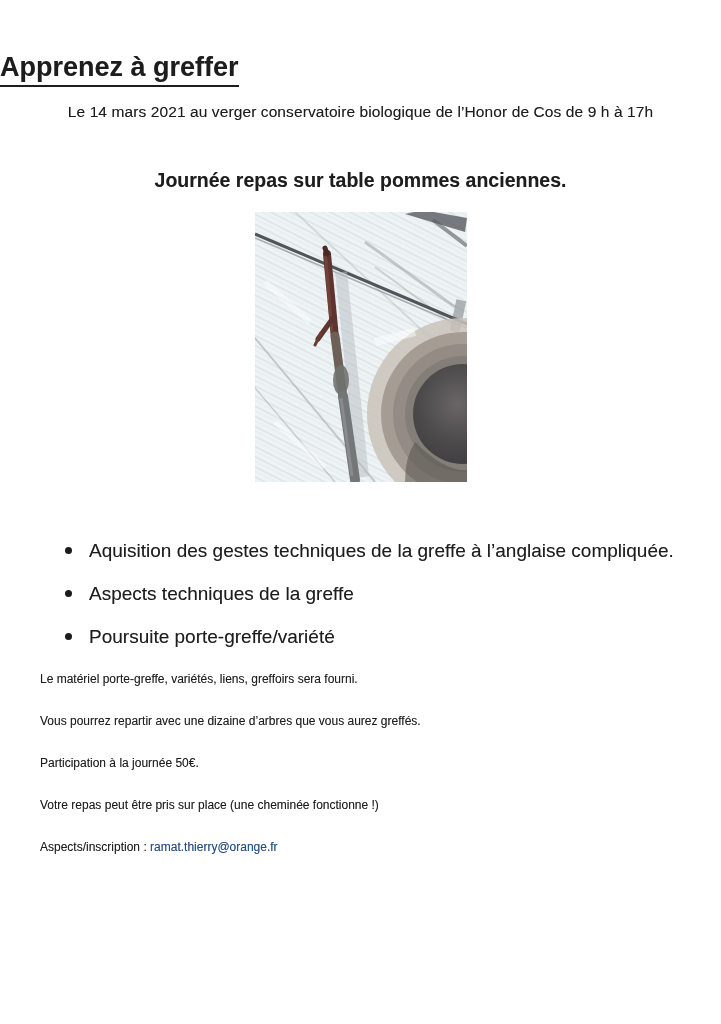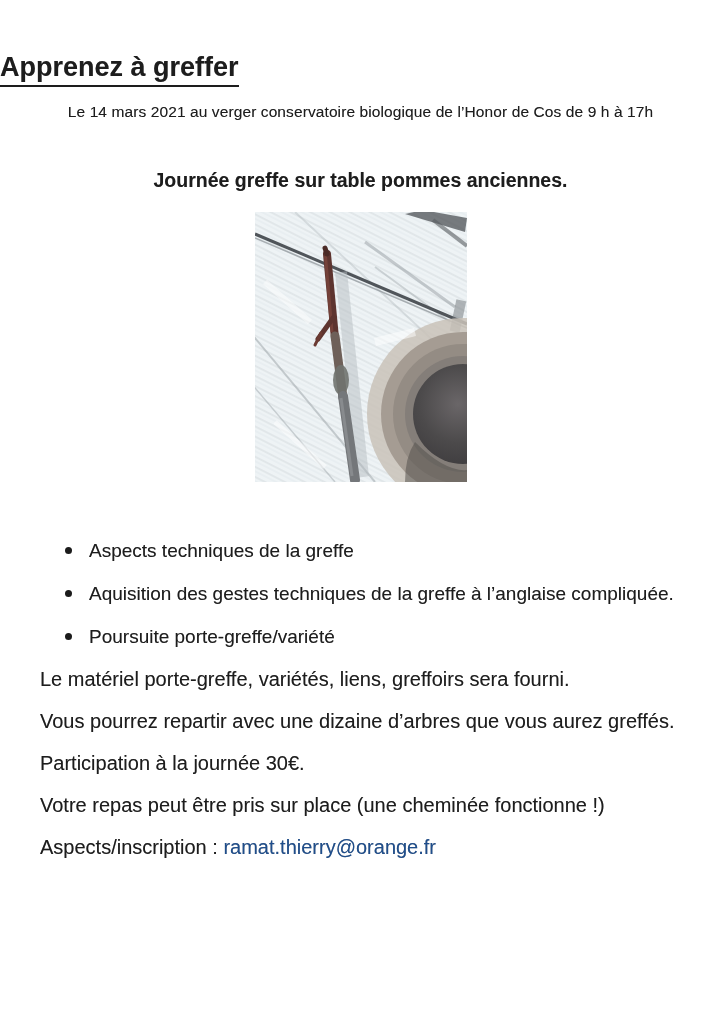--- a/index.html
+++ b/index.html
@@ -52,38 +52,38 @@
     position: relative;
   }
   ul.topics .dot::before {
     content: "";
     position: absolute; left: 2px; top: 11px;
     width: 7px; height: 7px; border-radius: 50%;
     background: #1b1b1b;
   }
   p.body {
     margin: 0 28px 13px 40px;
-    font-size: 20px; line-height: 29px;
+    font-size: 12px; line-height: 29px;
   }
   a.email {
     color: #1f4e8c;
     text-decoration-thickness: 1.5px;
     cursor: pointer;
   }
 </style>
 </head>
 <body>
 
 <div class="page">
 
   <h1 class="title"><span>Apprenez à greffer</span></h1>
 
   <p class="subtitle">Le 14 mars 2021 au verger conservatoire biologique de l’Honor de Cos de 9 h à 17h</p>
 
-  <h2 class="heading">Journée greffe sur table pommes anciennes.</h2>
+  <h2 class="heading">Journée repas sur table pommes anciennes.</h2>
 
   <div class="photo-wrap">
     <svg width="212" height="270" viewBox="0 0 212 270" xmlns="http://www.w3.org/2000/svg">
       <defs>
         <pattern id="grain" width="9" height="9" patternUnits="userSpaceOnUse" patternTransform="rotate(27)">
           <rect width="9" height="9" fill="#edf2f5"></rect>
           <line x1="0" y1="2" x2="9" y2="2" stroke="#aab3b8" stroke-width="1" opacity="0.55"></line>
           <line x1="0" y1="6" x2="9" y2="6" stroke="#c3ccd1" stroke-width="0.7" opacity="0.5"></line>
         </pattern>
         <radialGradient id="potHole" cx="45%" cy="40%" r="70%">
@@ -135,34 +135,34 @@
 
       <line x1="20" y1="210" x2="70" y2="255" stroke="#ffffff" stroke-width="5" opacity="0.5"></line>
       <line x1="10" y1="70" x2="55" y2="110" stroke="#ffffff" stroke-width="6" opacity="0.45"></line>
       <line x1="120" y1="130" x2="160" y2="120" stroke="#ffffff" stroke-width="8" opacity="0.5"></line>
     </svg>
   </div>
 
   <ul class="topics">
     <li>
       <span class="dot"></span>
-      <span>Aspects techniques de la greffe</span>
+      <span>Aquisition des gestes techniques de la greffe à l’anglaise compliquée.</span>
     </li>
     <li>
       <span class="dot"></span>
-      <span>Aquisition des gestes techniques de la greffe à l’anglaise compliquée.</span>
+      <span>Aspects techniques de la greffe</span>
     </li>
     <li>
       <span class="dot"></span>
       <span>Poursuite porte-greffe/variété</span>
     </li>
   </ul>
 
   <p class="body">Le matériel porte-greffe, variétés, liens, greffoirs sera fourni.</p>
   <p class="body">Vous pourrez repartir avec une dizaine d’arbres que vous aurez greffés.</p>
-  <p class="body">Participation à la journée 30€.</p>
+  <p class="body">Participation à la journée 50€.</p>
   <p class="body">Votre repas peut être pris sur place (une cheminée fonctionne !)</p>
 
   <p class="body">
     <span>Aspects/inscription : </span><a class="email">ramat.thierry@orange.fr</a>
   </p>
 
 </div>
 
 </body></html>

